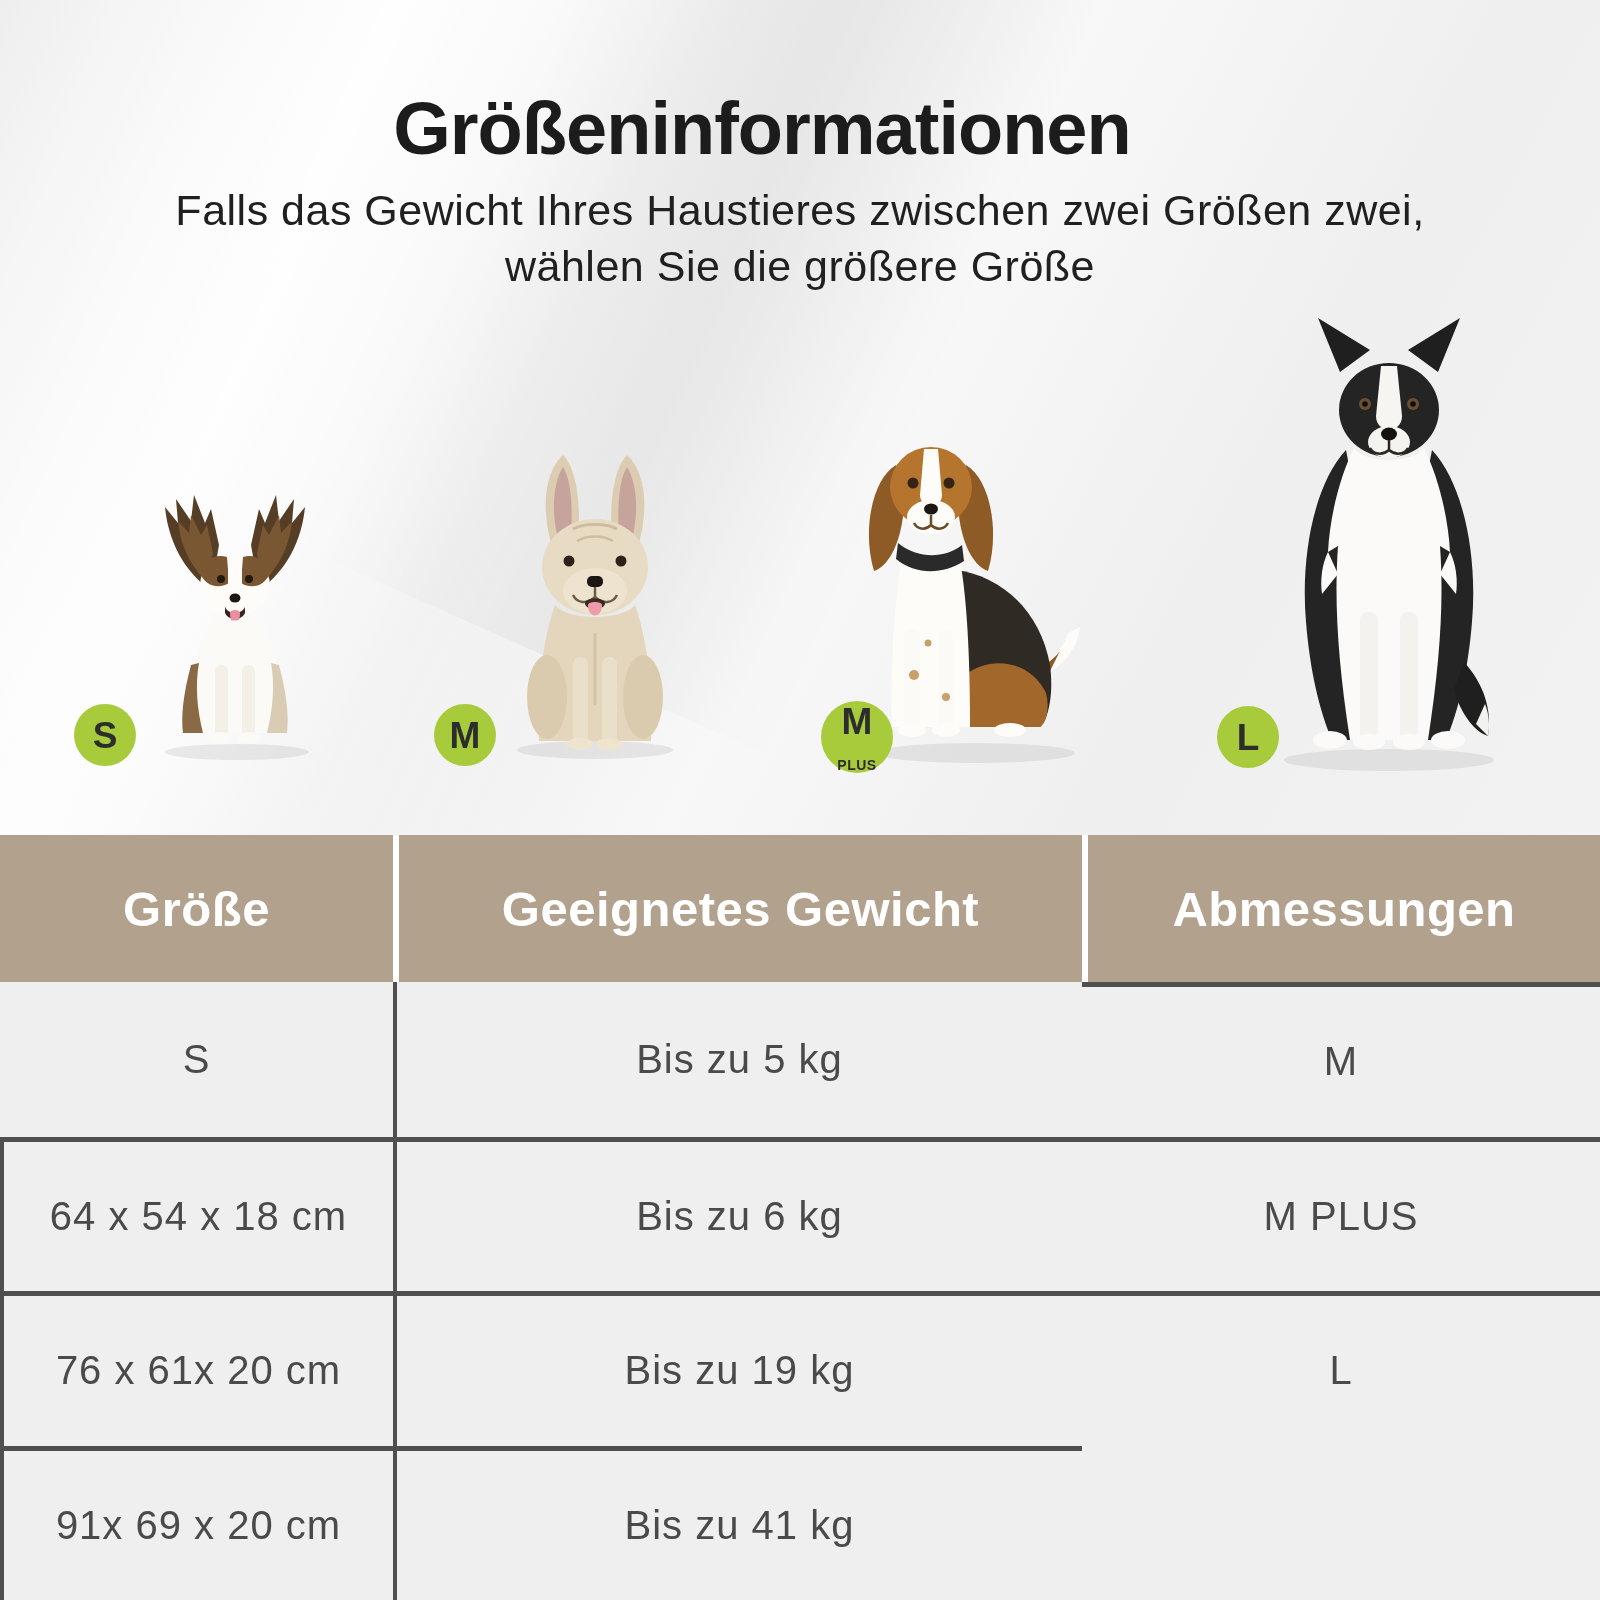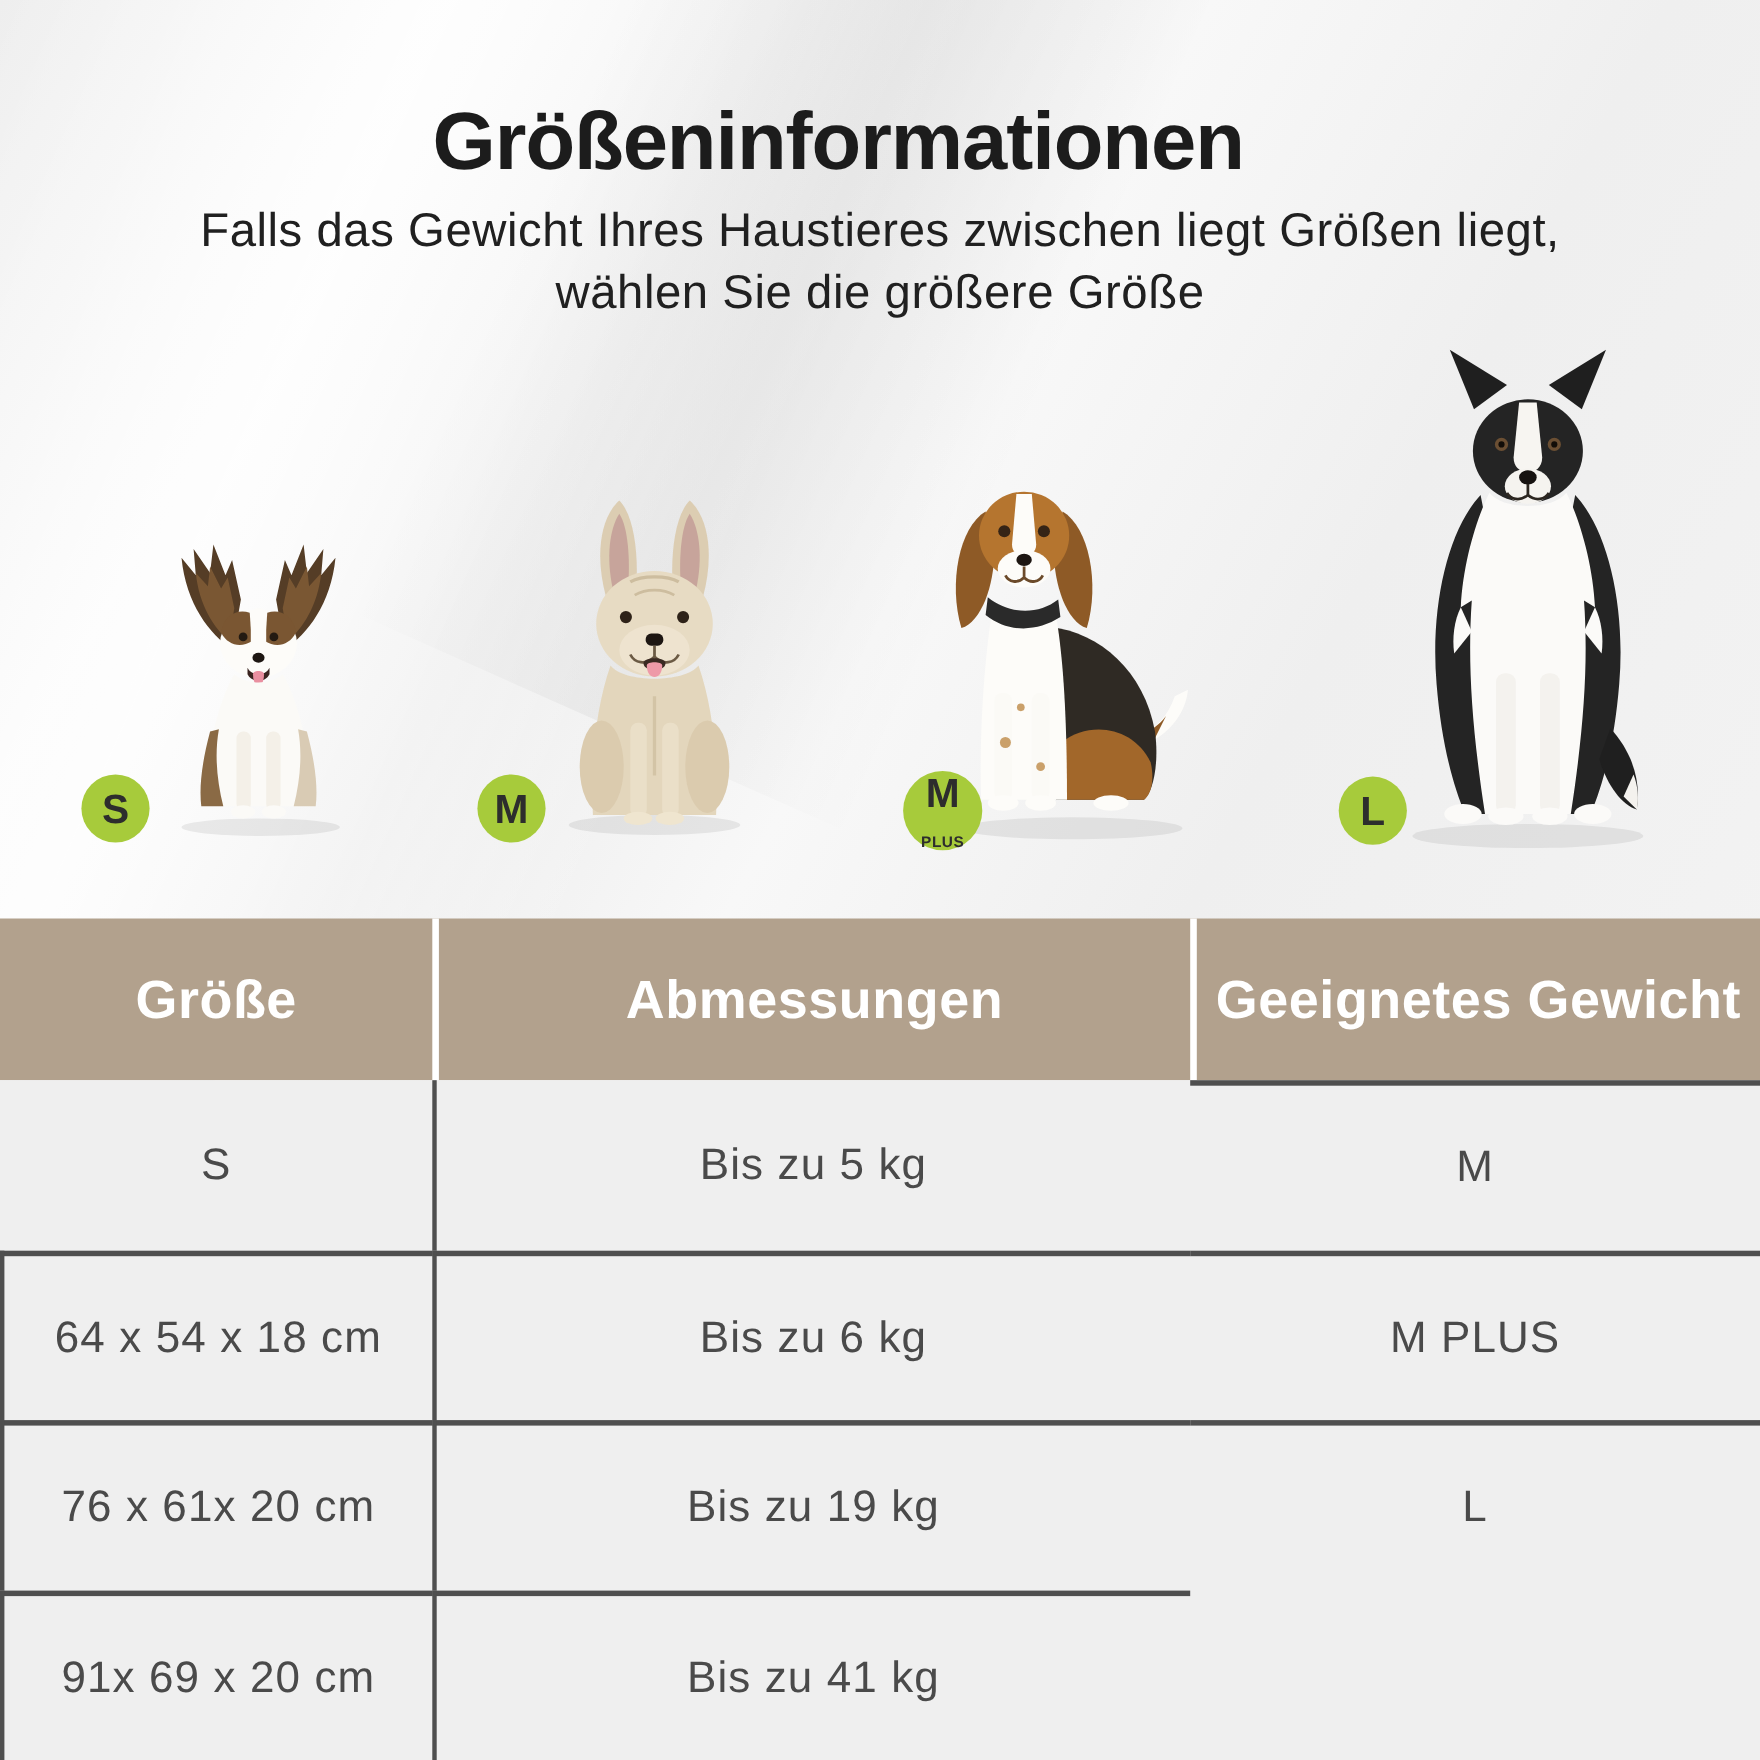--- a/index.html
+++ b/index.html
@@ -74,21 +74,21 @@
 </head>
 <body>
 
 <div class="canvas">
   <div class="backdrop-streak streak-1"></div>
   <div class="backdrop-streak streak-2"></div>
 
   <div class="hero">
     <h1 class="page-title">Größeninformationen</h1>
     <div class="page-subtitle">
-      <div>Falls das Gewicht Ihres Haustieres zwischen liegt Größen liegt,</div>
+      <div>Falls das Gewicht Ihres Haustieres zwischen zwei Größen zwei,</div>
       <div>wählen Sie die größere Größe</div>
     </div>
 
     <svg class="dog" style="left:145px;top:465px" width="180" height="300" viewBox="0 0 180 300">
       <ellipse cx="92" cy="287" rx="72" ry="8" fill="rgba(0,0,0,0.07)"></ellipse>
 
       <path d="M66,125 C46,112 24,84 20,42 L33,58 L31,34 L46,56 L49,30 L60,58 L66,44 L74,80 Z" fill="#553d26"></path>
       <path d="M63,118 C50,106 36,86 33,56 L44,68 L46,50 L56,70 L62,60 L68,88 Z" fill="#7a5733"></path>
       <path d="M114,125 C134,112 156,84 160,42 L147,58 L149,34 L134,56 L131,30 L120,58 L114,44 L106,80 Z" fill="#553d26"></path>
       <path d="M117,118 C130,106 144,86 147,56 L136,68 L134,50 L124,70 L118,60 L112,88 Z" fill="#7a5733"></path>
@@ -221,22 +221,22 @@
     </svg>
     <div class="badge badge-l">
       <span class="badge-main">L</span>
 
     </div>
   </div>
 
   <div class="size-table">
     <div class="thead">
       <div class="th">Größe</div>
+      <div class="th">Geeignetes Gewicht</div>
       <div class="th">Abmessungen</div>
-      <div class="th">Geeignetes Gewicht</div>
     </div>
     <div class="tbody">
       <div class="td c0 r0">S</div>
       <div class="td c2 r0">Bis zu 5 kg</div>
 
       <div class="td c0 r1">M</div>
       <div class="td c1 r1">64 x 54 x 18 cm</div>
       <div class="td c2 r1">Bis zu 6 kg</div>
 
       <div class="td c0 r2">M PLUS</div>

